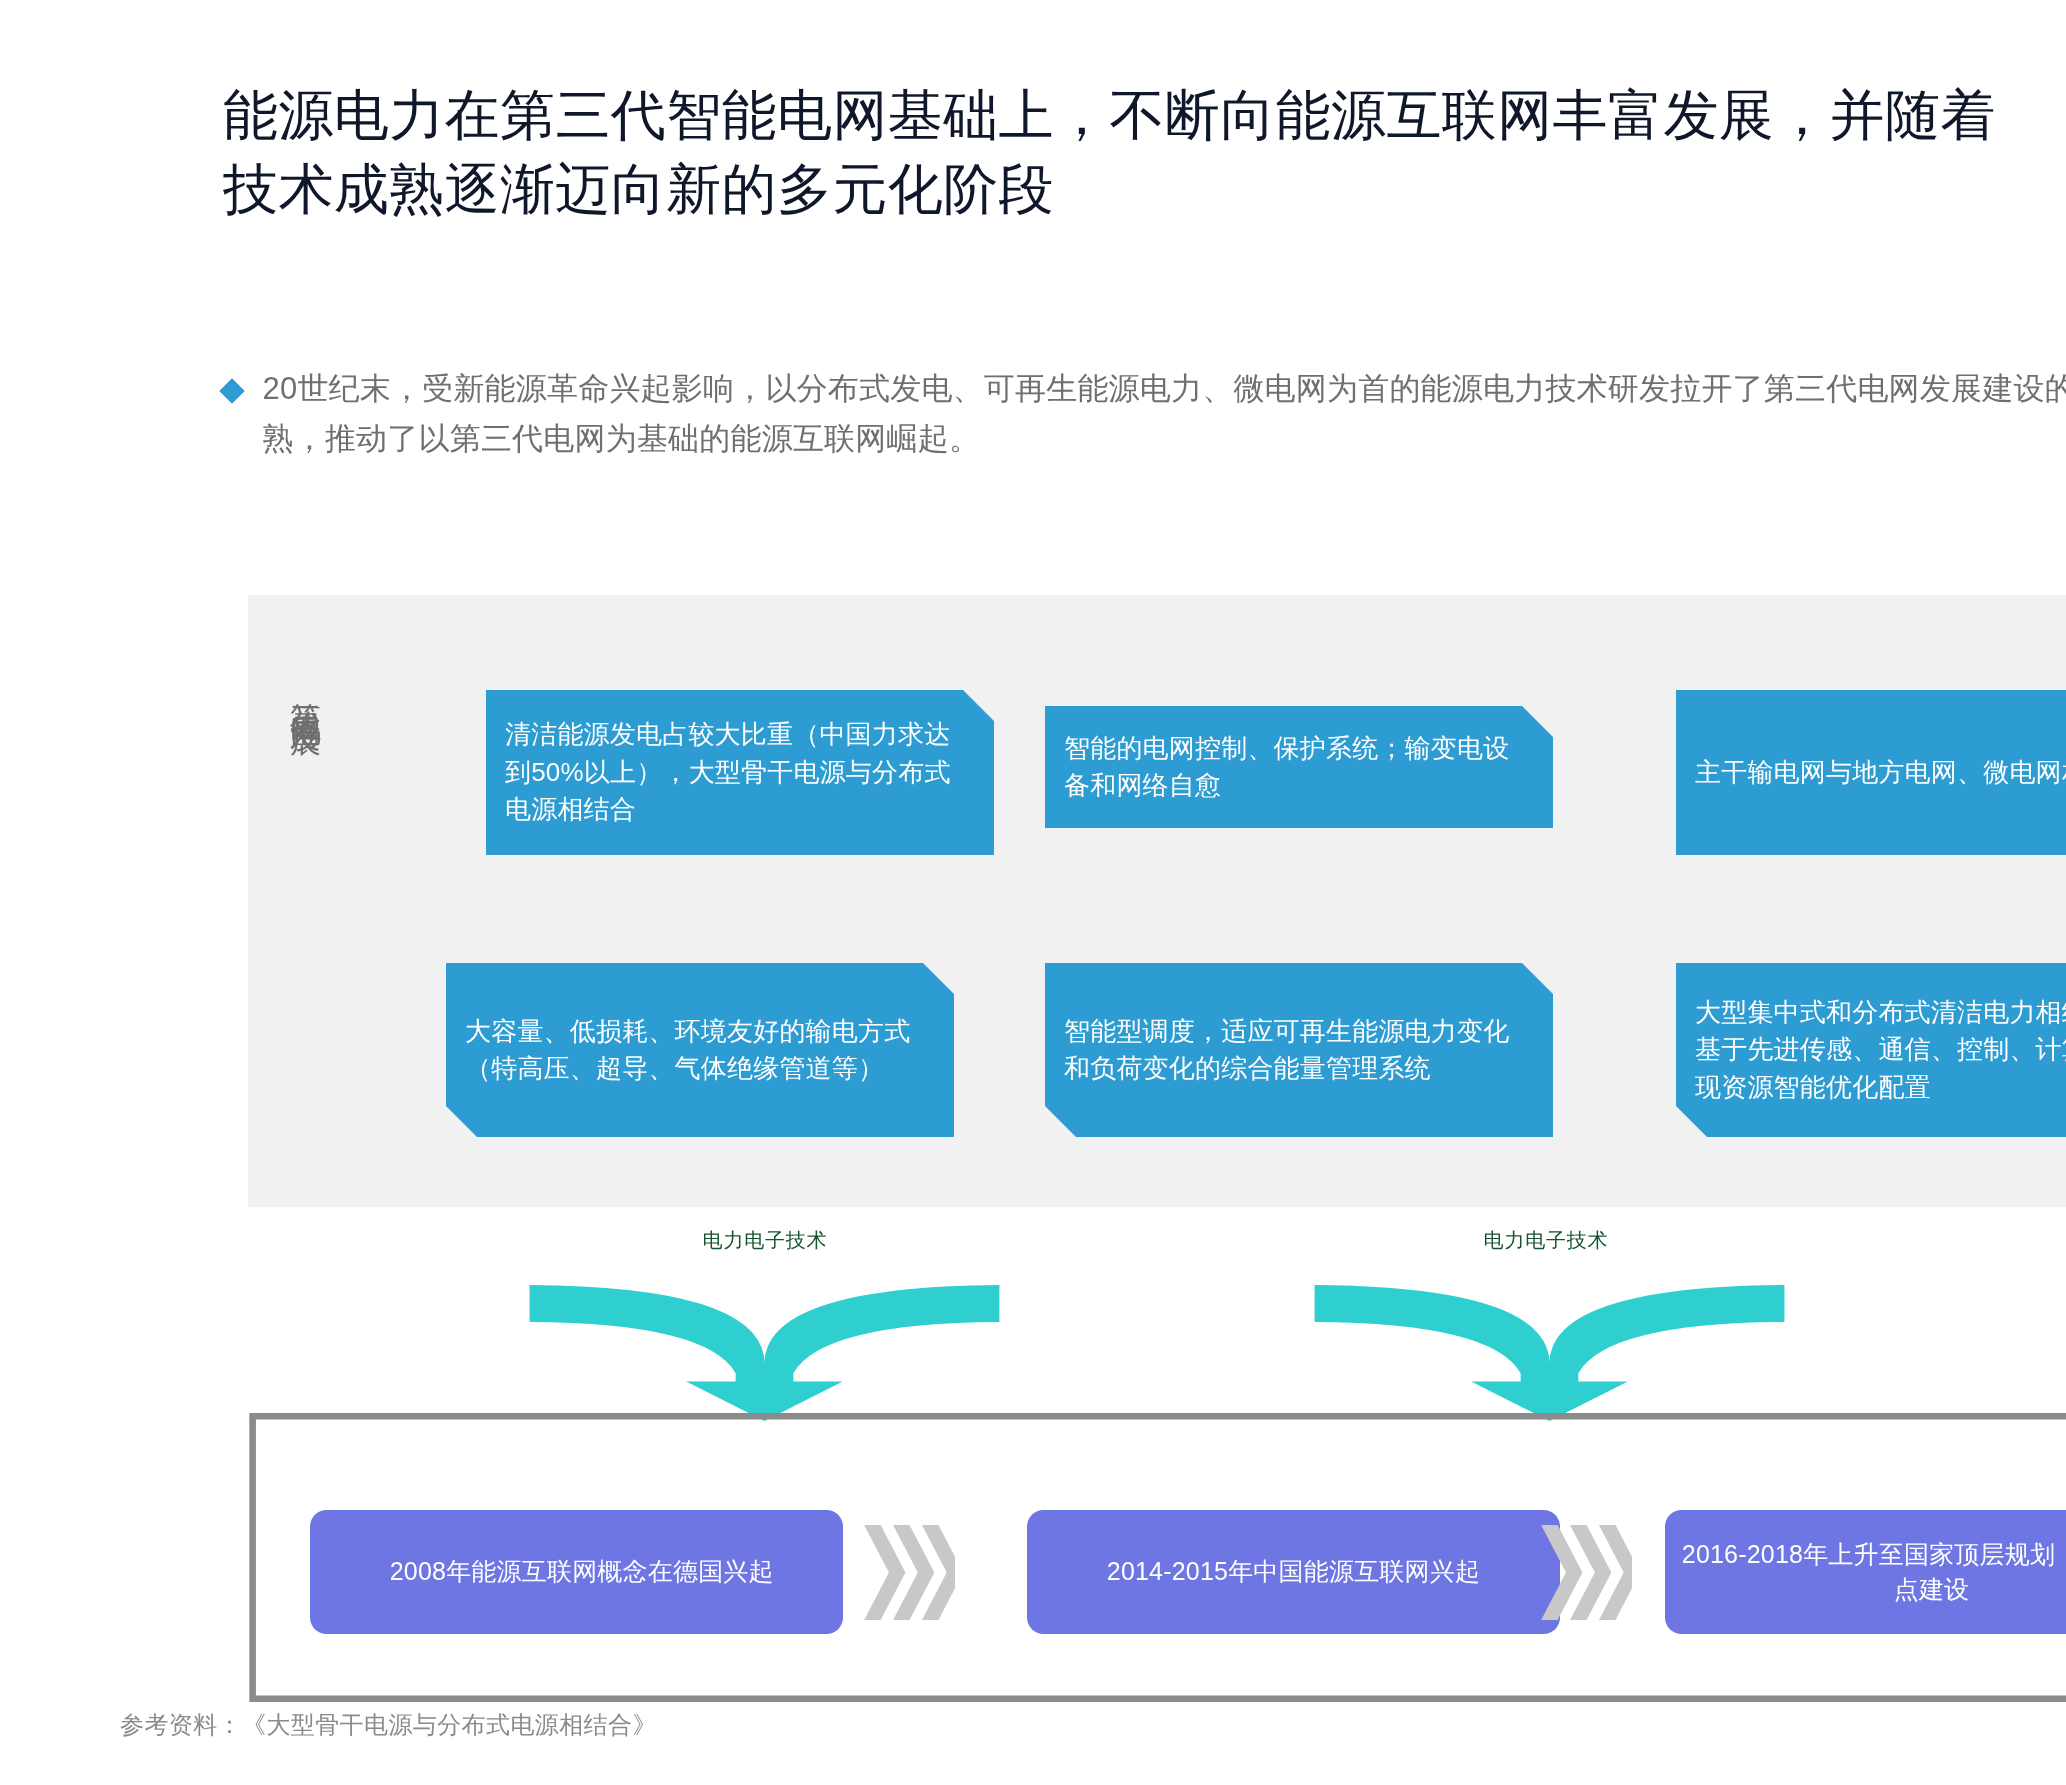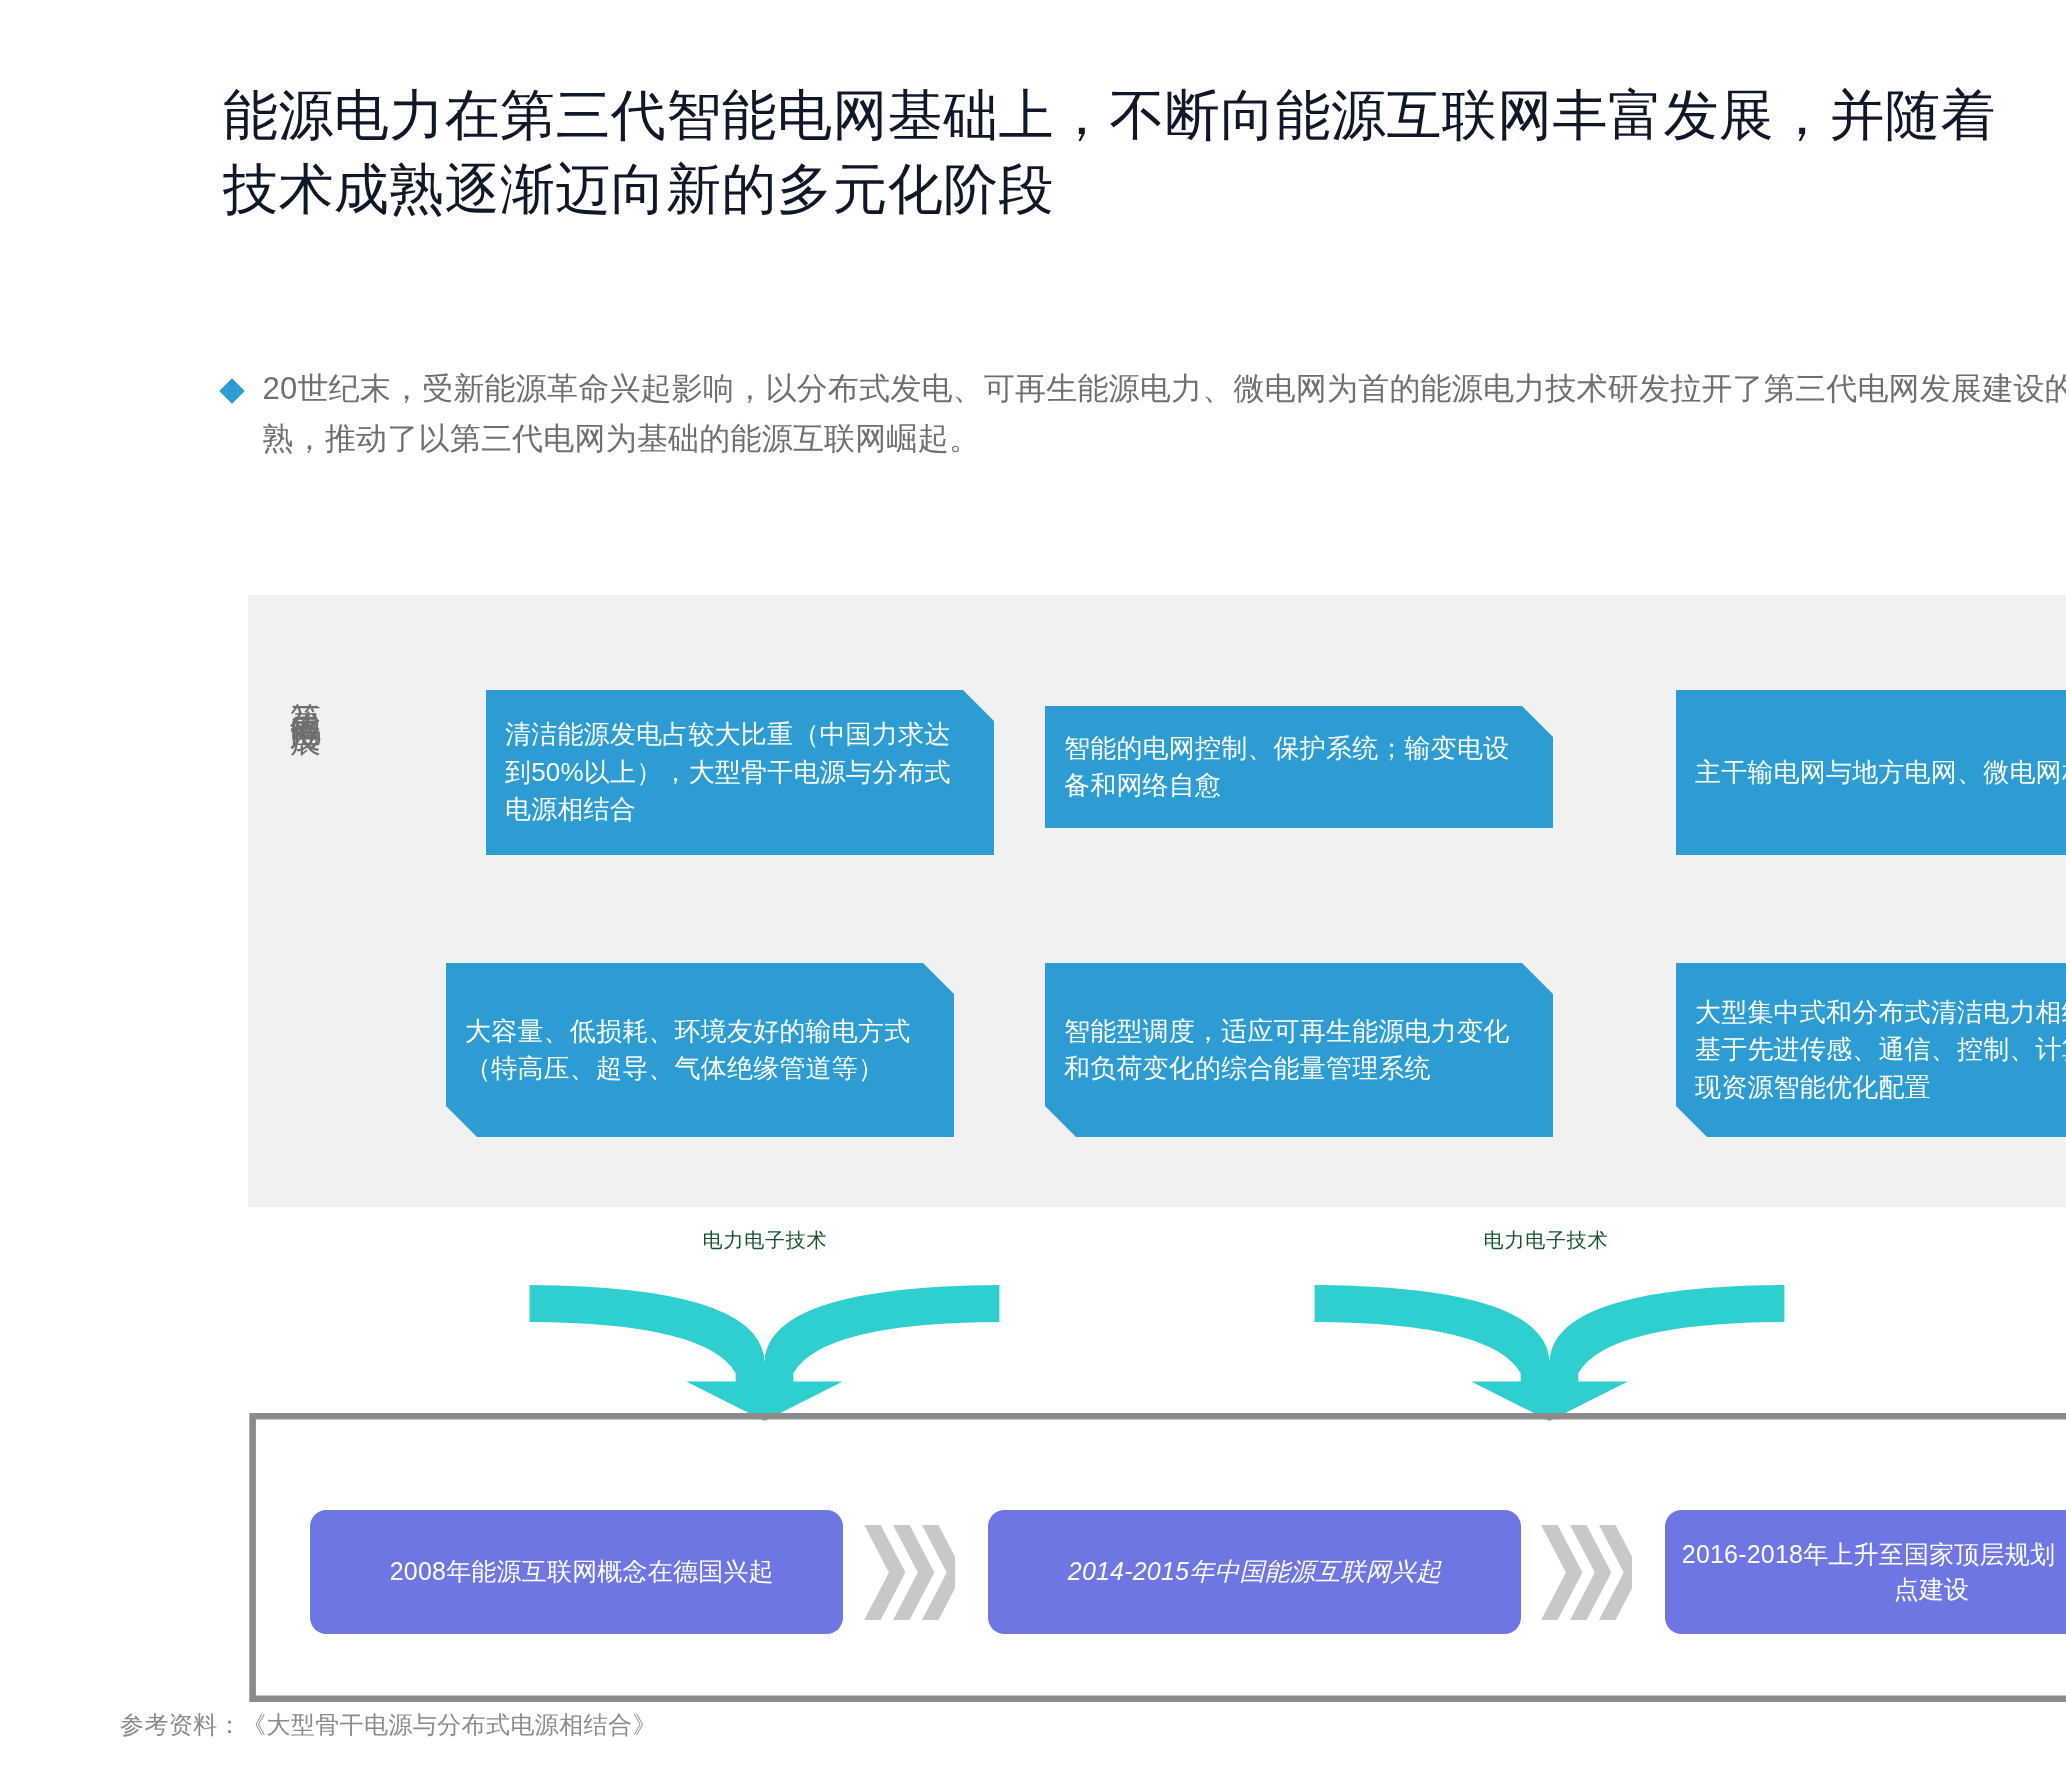--- a/index.html
+++ b/index.html
@@ -131,21 +131,21 @@
 
   <div class="pcard" style="left:310px;top:1510px;width:533px;height:124px;padding-left:27px;">2008年能源互联网概念在德国兴起</div>
   <div class="chev" style="left:860px;top:1525px;">
     <svg width="95" height="95" viewBox="0 0 230 230">
       <path d="M10 0 L70 115 L10 230 L50 230 L110 115 L50 0 Z" fill="#c8c8c8"></path>
       <path d="M80 0 L140 115 L80 230 L120 230 L180 115 L120 0 Z" fill="#c8c8c8"></path>
       <path d="M150 0 L210 115 L150 230 L190 230 L250 115 L190 0 Z" fill="#c8c8c8"></path>
     </svg>
   </div>
 
-  <div class="pcard" style="left:988px;top:1510px;width:533px;height:124px;font-style:italic;">2014-2015年中国能源互联网兴起</div>
+  <div class="pcard" style="left:1027px;top:1510px;width:533px;height:124px;">2014-2015年中国能源互联网兴起</div>
   <div class="chev" style="left:1537px;top:1525px;">
     <svg width="95" height="95" viewBox="0 0 230 230">
       <path d="M10 0 L70 115 L10 230 L50 230 L110 115 L50 0 Z" fill="#c8c8c8"></path>
       <path d="M80 0 L140 115 L80 230 L120 230 L180 115 L120 0 Z" fill="#c8c8c8"></path>
       <path d="M150 0 L210 115 L150 230 L190 230 L250 115 L190 0 Z" fill="#c8c8c8"></path>
     </svg>
   </div>
 
   <div class="pcard" style="left:1665px;top:1510px;width:533px;height:124px;">2016-2018年上升至国家顶层规划，并进入试点建设</div>
 

